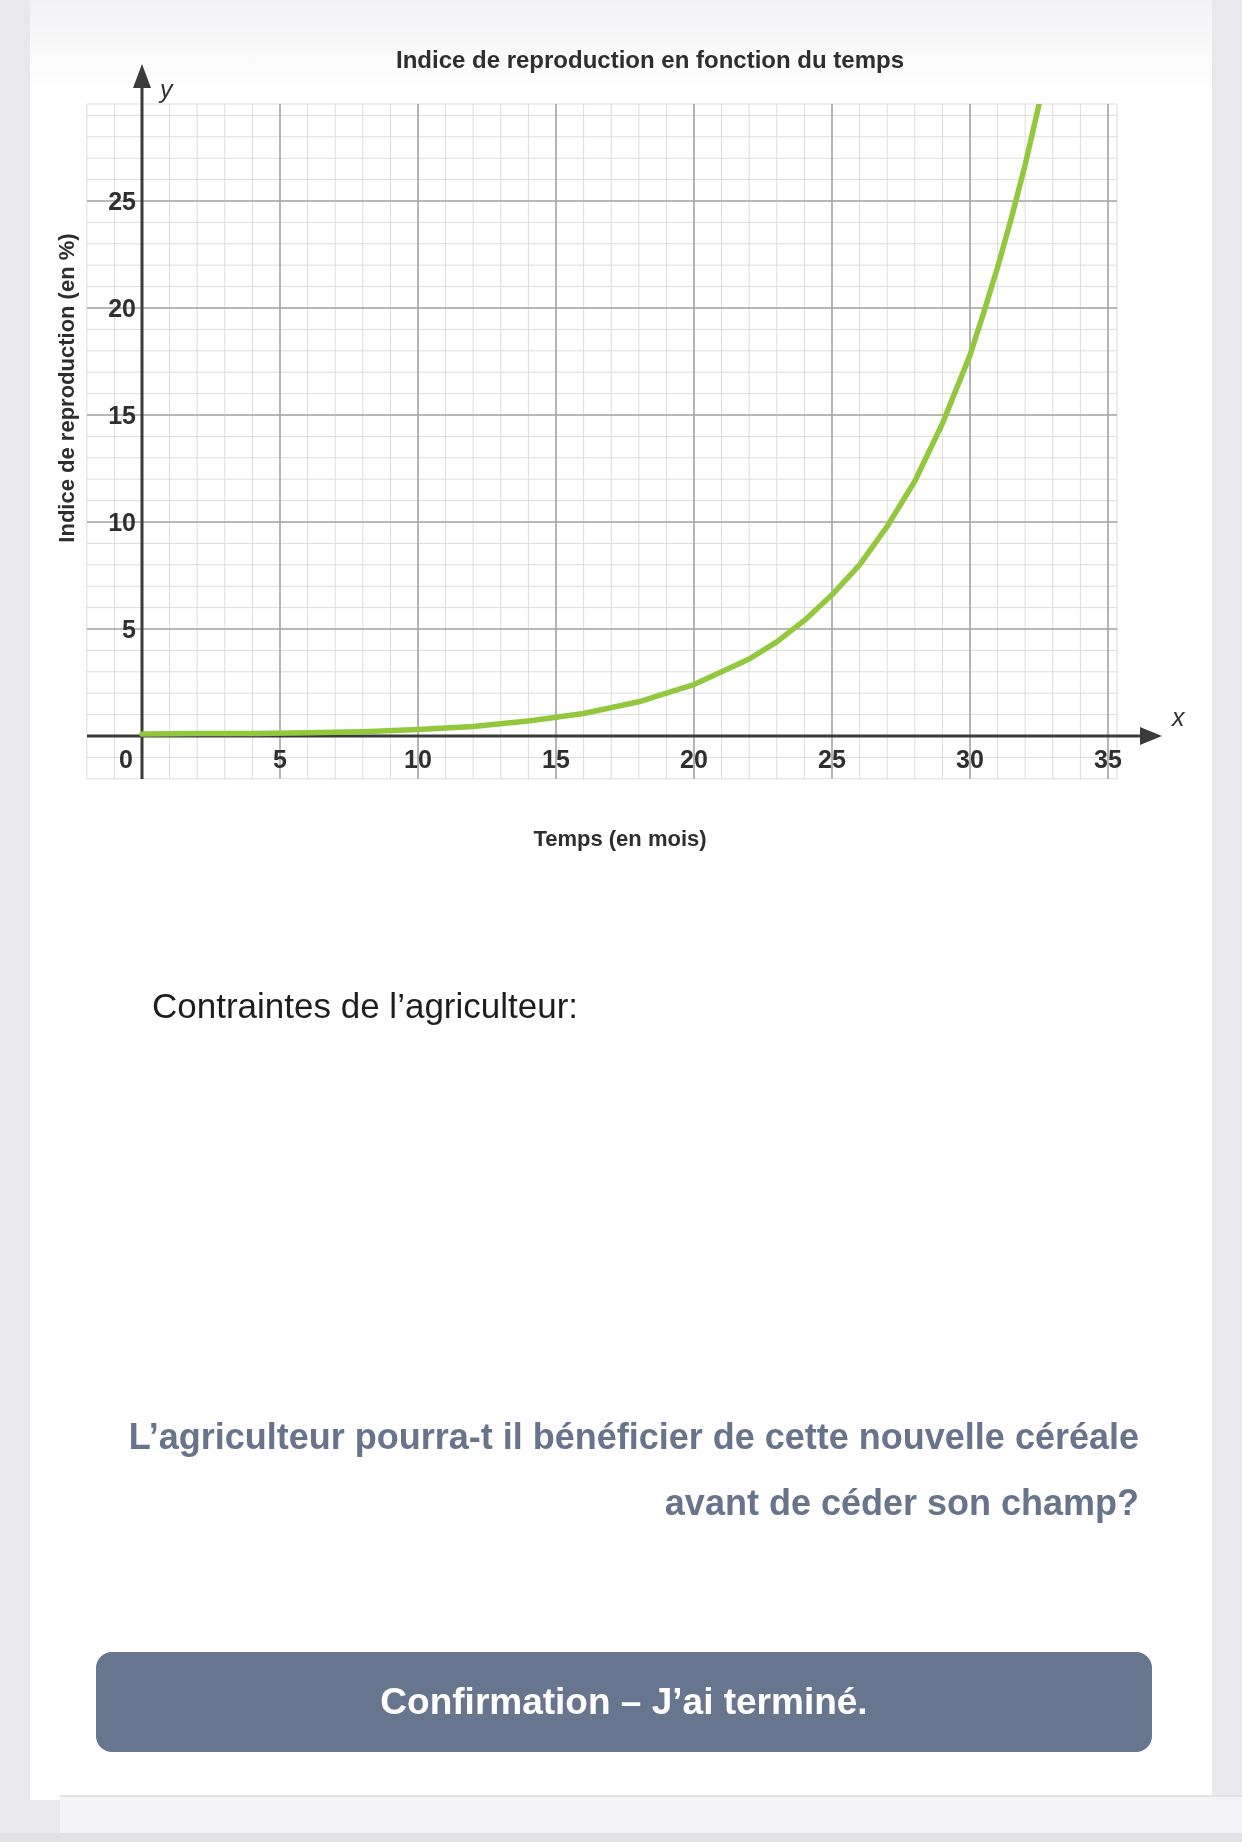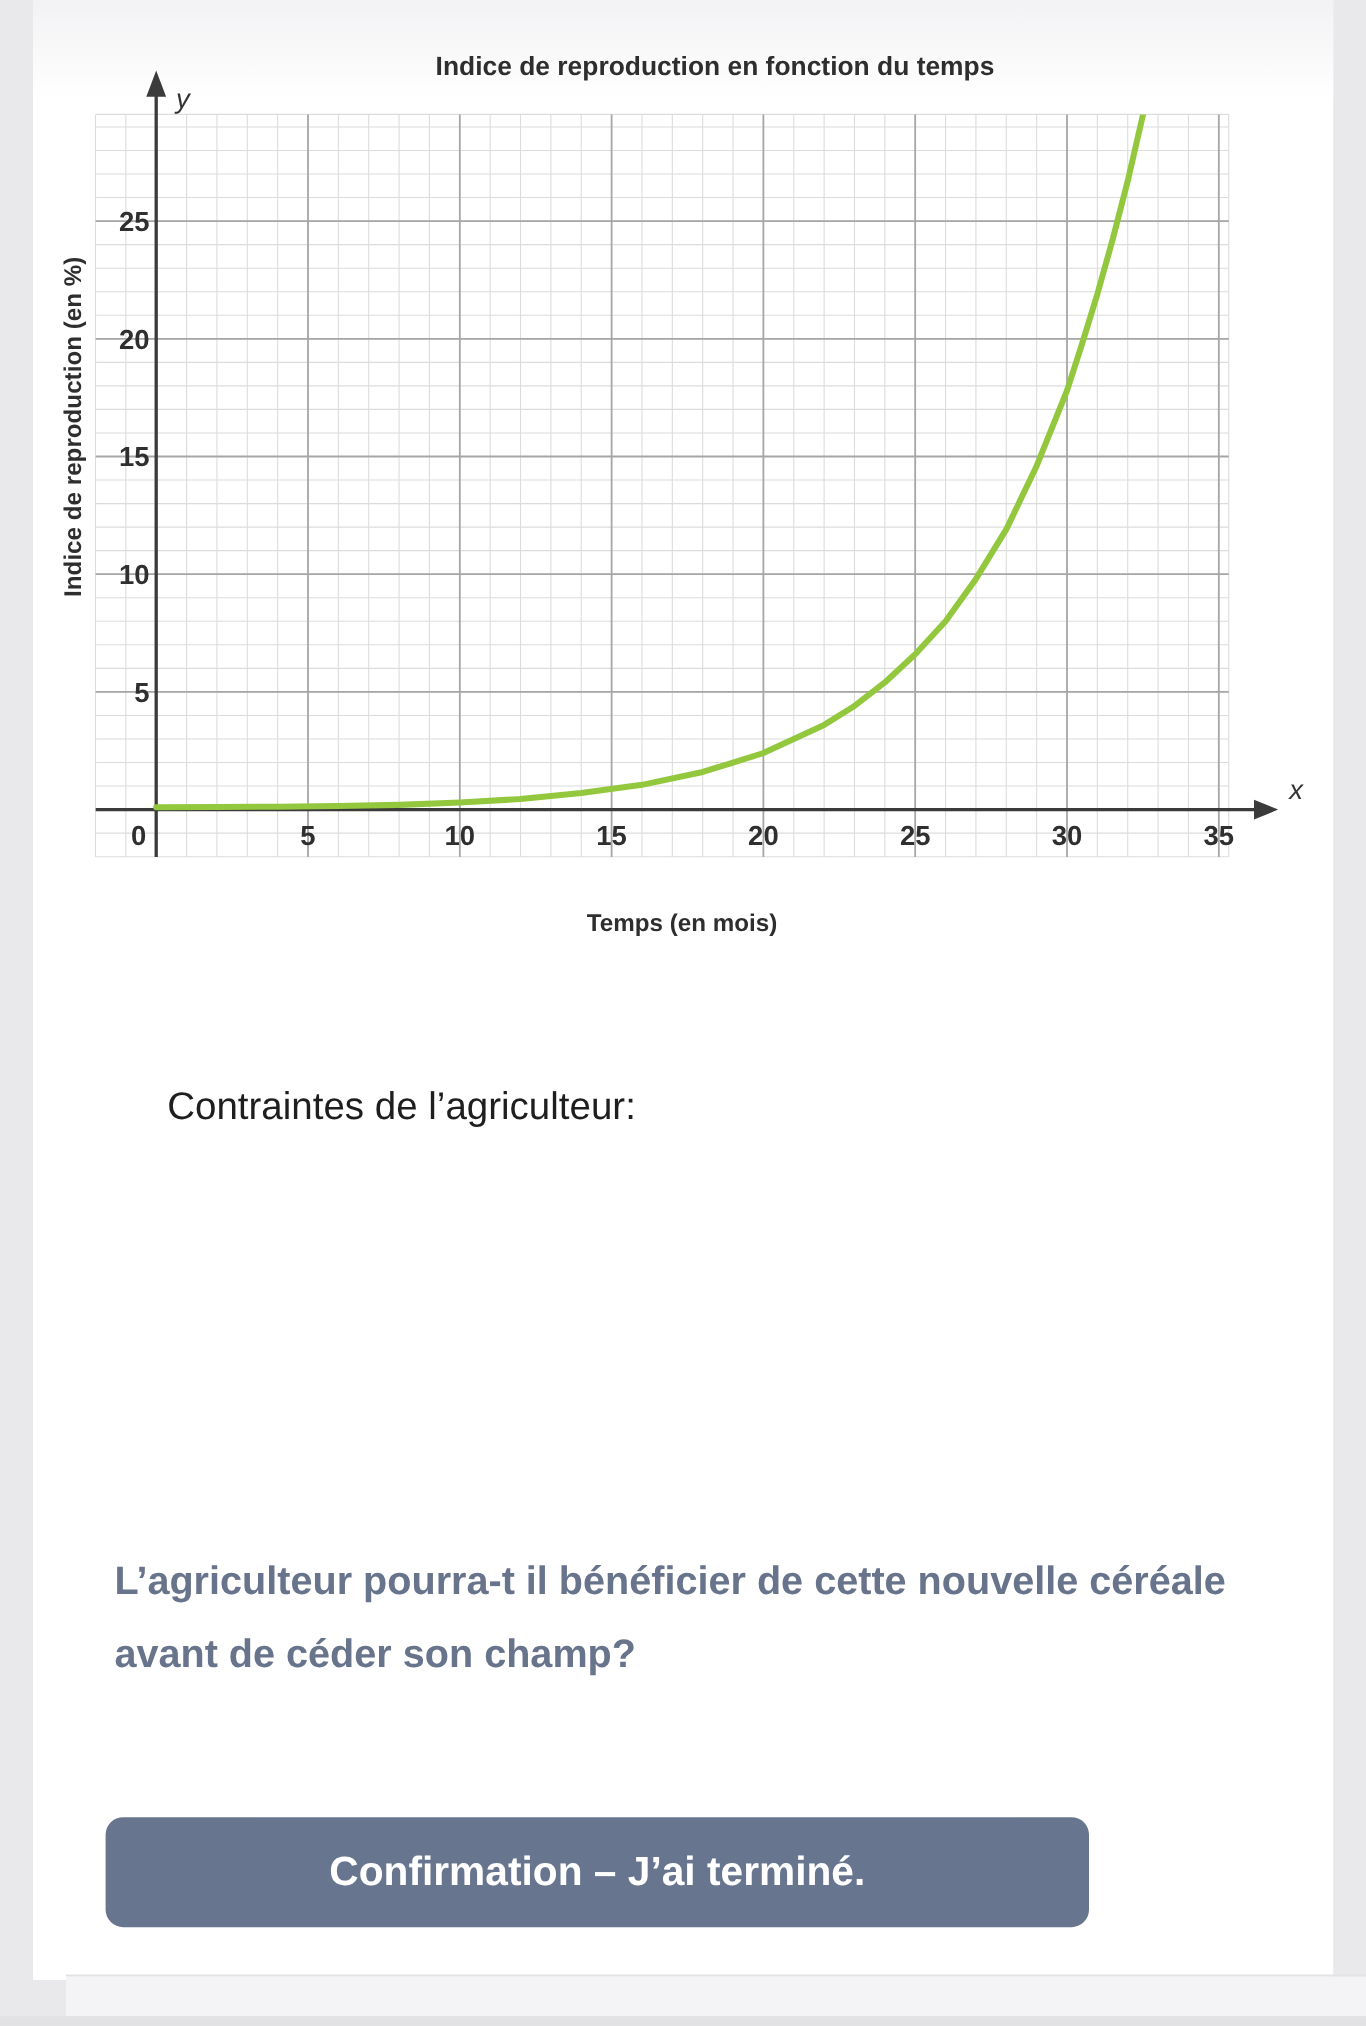--- a/index.html
+++ b/index.html
@@ -10,23 +10,23 @@
     background:linear-gradient(#f2f2f4,#ffffff);pointer-events:none;}
   .chart-svg{position:absolute;left:0;top:0;width:1182px;height:900px;}
 
   .constraints-heading{position:absolute;left:75px;top:976px;width:1040px;
     font-size:35px;line-height:60px;color:#1e1e1e;margin-left:47px;}
   .bullet-list{position:absolute;left:0;top:1048px;margin:0;padding:0;list-style:none;width:1100px;}
   .bullet-list li{position:relative;padding-left:142px;font-size:35px;line-height:70px;
     color:#1e1e1e;width:880px;}
   .bullet-list li::before{content:"";position:absolute;left:100px;top:29px;width:13px;height:13px;
     border-radius:50%;background:#111;}
-  .question{position:absolute;left:74px;top:1404px;width:1020px;text-align:left;
+  .question{position:absolute;left:89px;top:1404px;width:1020px;text-align:right;
     font-size:36px;line-height:66px;font-weight:bold;}
-  .confirm-btn{position:absolute;left:66px;top:1652px;width:894px;height:100px;
+  .confirm-btn{position:absolute;left:66px;top:1652px;width:1056px;height:100px;
     border:none;border-radius:16px;font-family:"Liberation Sans",sans-serif;
     font-size:37px;font-weight:bold;cursor:pointer;}
   .footer-divider{position:absolute;left:30px;top:1795px;width:1182px;height:2px;background:#e3e3e6;}
   .footer-band-light{position:absolute;left:30px;top:1797px;width:1182px;height:36px;background:#f4f4f6;}
   .footer-band-dark{position:absolute;left:0;top:1833px;width:1242px;height:9px;background:#e2e2e5;}
 
   .chart-title{font-size:24px;font-weight:bold;fill:#2e2e2e;}
   .axis-name{font-size:22px;font-weight:bold;fill:#2e2e2e;}
   .axis-letter{font-size:25px;font-style:italic;fill:#333;}
   .tick-label{font-size:25px;font-weight:600;fill:#2f2f2f;}

